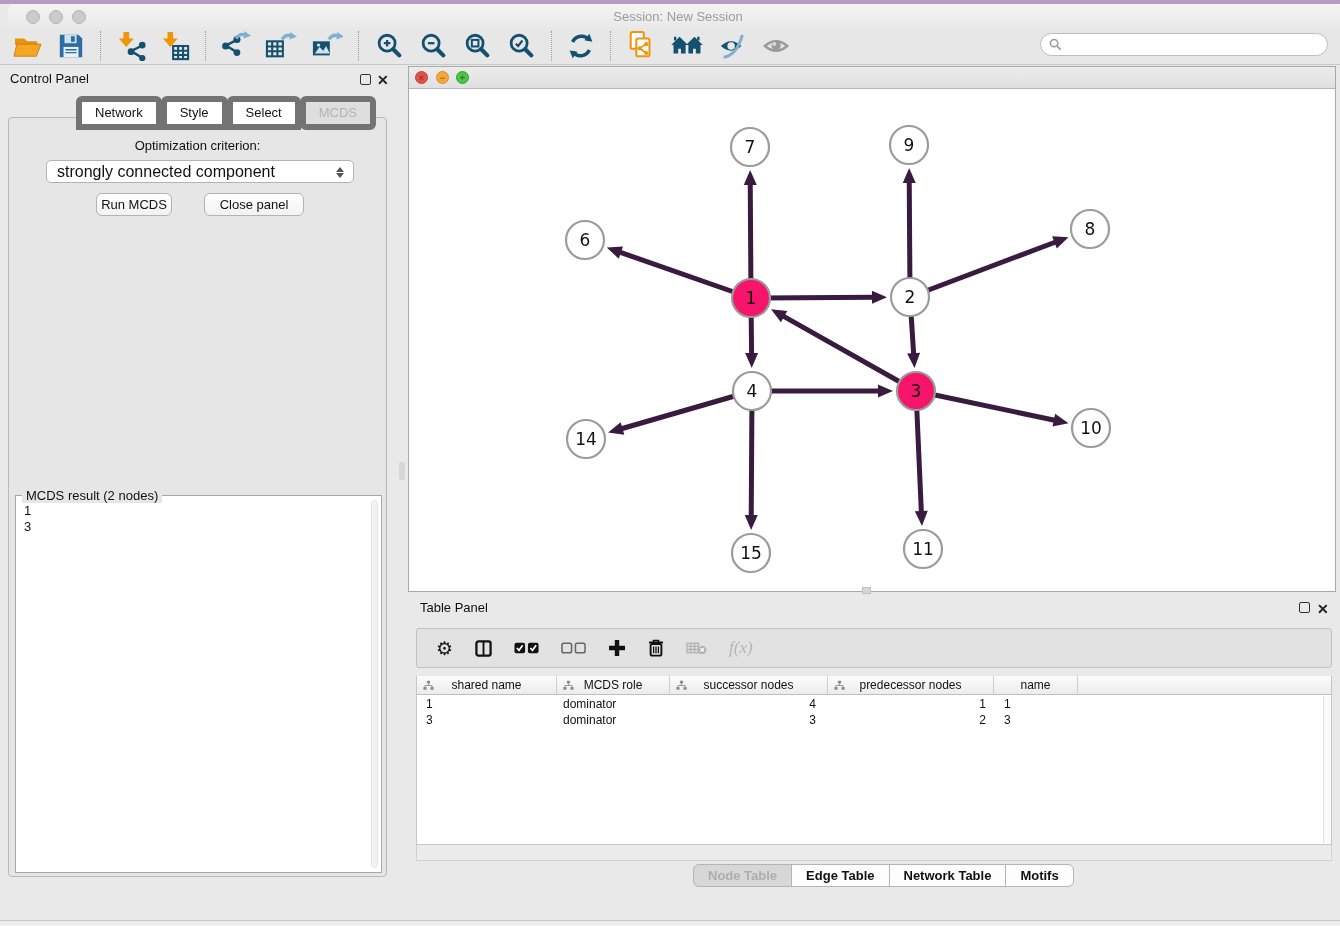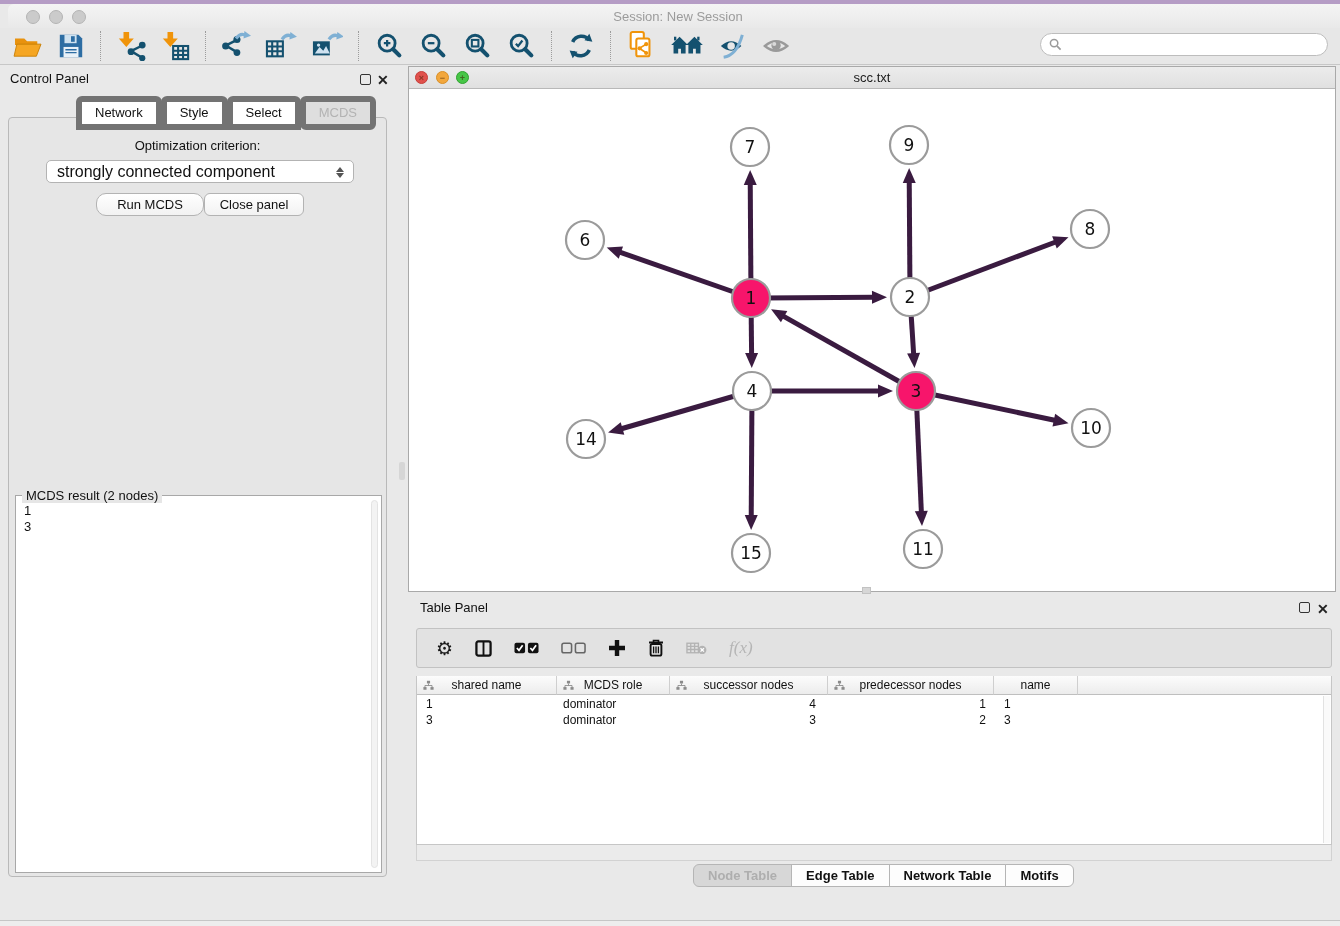--- a/index.html
+++ b/index.html
@@ -280,39 +280,38 @@
 
   <div class="cp-box">
     <div class="opt-label">Optimization criterion:</div>
     <div class="opt-select">
       <span>strongly connected component</span>
       <div class="opt-stepper">
           <div class="up"></div>
           <div class="down"></div>
         </div>
     </div>
-    <button class="cp-btn" style="left:87px; width:108px;border-radius:10px;">Run MCDS</button>
+    <button class="cp-btn" style="left:87px; width:76px;">Run MCDS</button>
     <button class="cp-btn" style="left:195px; width:100px;">Close panel</button>
 
     <div class="result-box">
       <div class="result-legend">MCDS result (2 nodes)</div>
       <div class="result-lines">
         <div>1</div>
         <div>3</div>
       </div>
       <div class="result-scroll"></div>
     </div>
   </div>
 
   <div class="net-window">
     <div class="net-titlebar">
       <div class="tl red">×</div>
       <div class="tl yellow">−</div>
       <div class="tl green">+</div>
-      <div class="net-title">scc.txt</div>
     </div>
     <svg class="net-canvas" width="926" height="502">
         <line x1="342" y1="209" x2="341.2384053681252" y2="93.99921058690661" stroke="#3a1b40" stroke-width="5"></line>
         <polygon points="341.15231454074666,80.99949565274589 347.7515075778792,95.95612131693437 334.7517926437185,96.04221214431291" fill="#3a1b40"></polygon>
         <line x1="342" y1="209" x2="209.9852795163342" y2="162.87437477076736" stroke="#3a1b40" stroke-width="5"></line>
         <polygon points="197.71281746876906,158.5864061035458 214.01733493418575,157.39783123424965 209.7293662669642,169.67029328181476" fill="#3a1b40"></polygon>
         <line x1="342" y1="209" x2="465.00071197603023" y2="208.22641061650296" stroke="#3a1b40" stroke-width="5"></line>
         <polygon points="478.0004548735749,208.14465122721023 463.0416312249005,214.7388604328588 462.95987183560777,201.73911753531414" fill="#3a1b40"></polygon>
         <line x1="342" y1="209" x2="342.6129256019893" y2="266.00208098500127" stroke="#3a1b40" stroke-width="5"></line>
         <polygon points="342.7527024679376,279.0013295181953 336.09179720216946,264.0720850282533 349.0910457353634,263.932308162305" fill="#3a1b40"></polygon>

